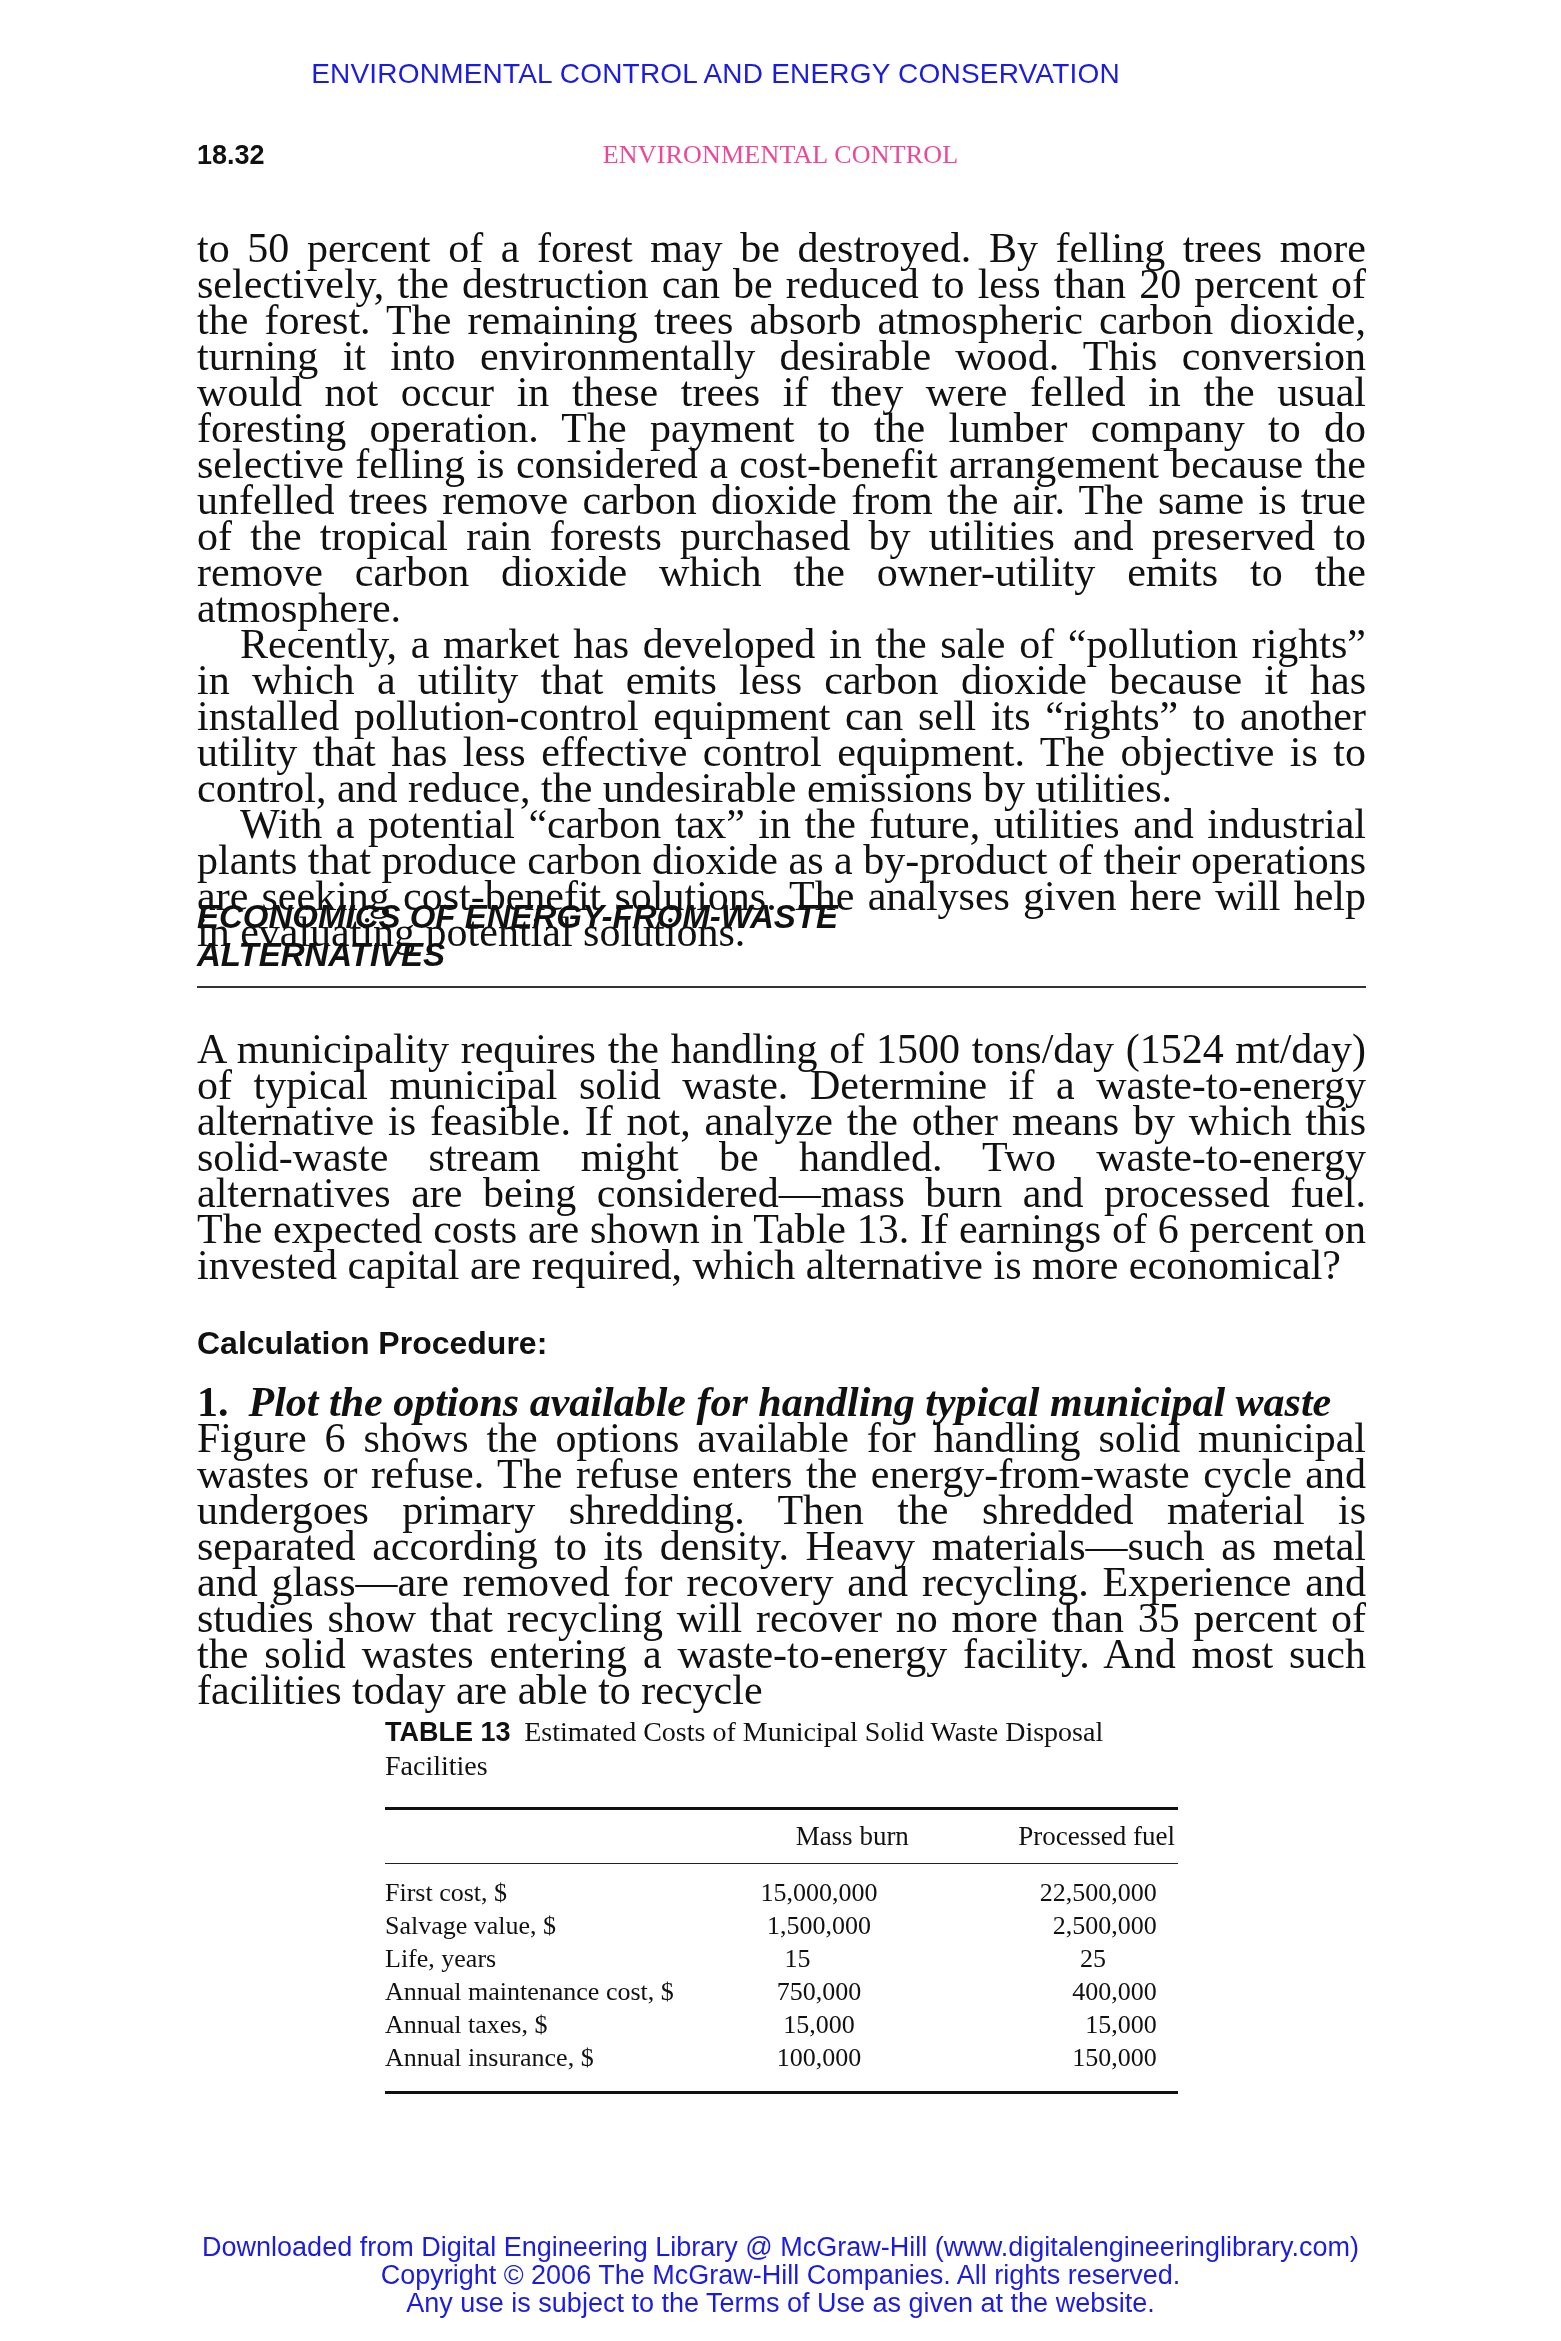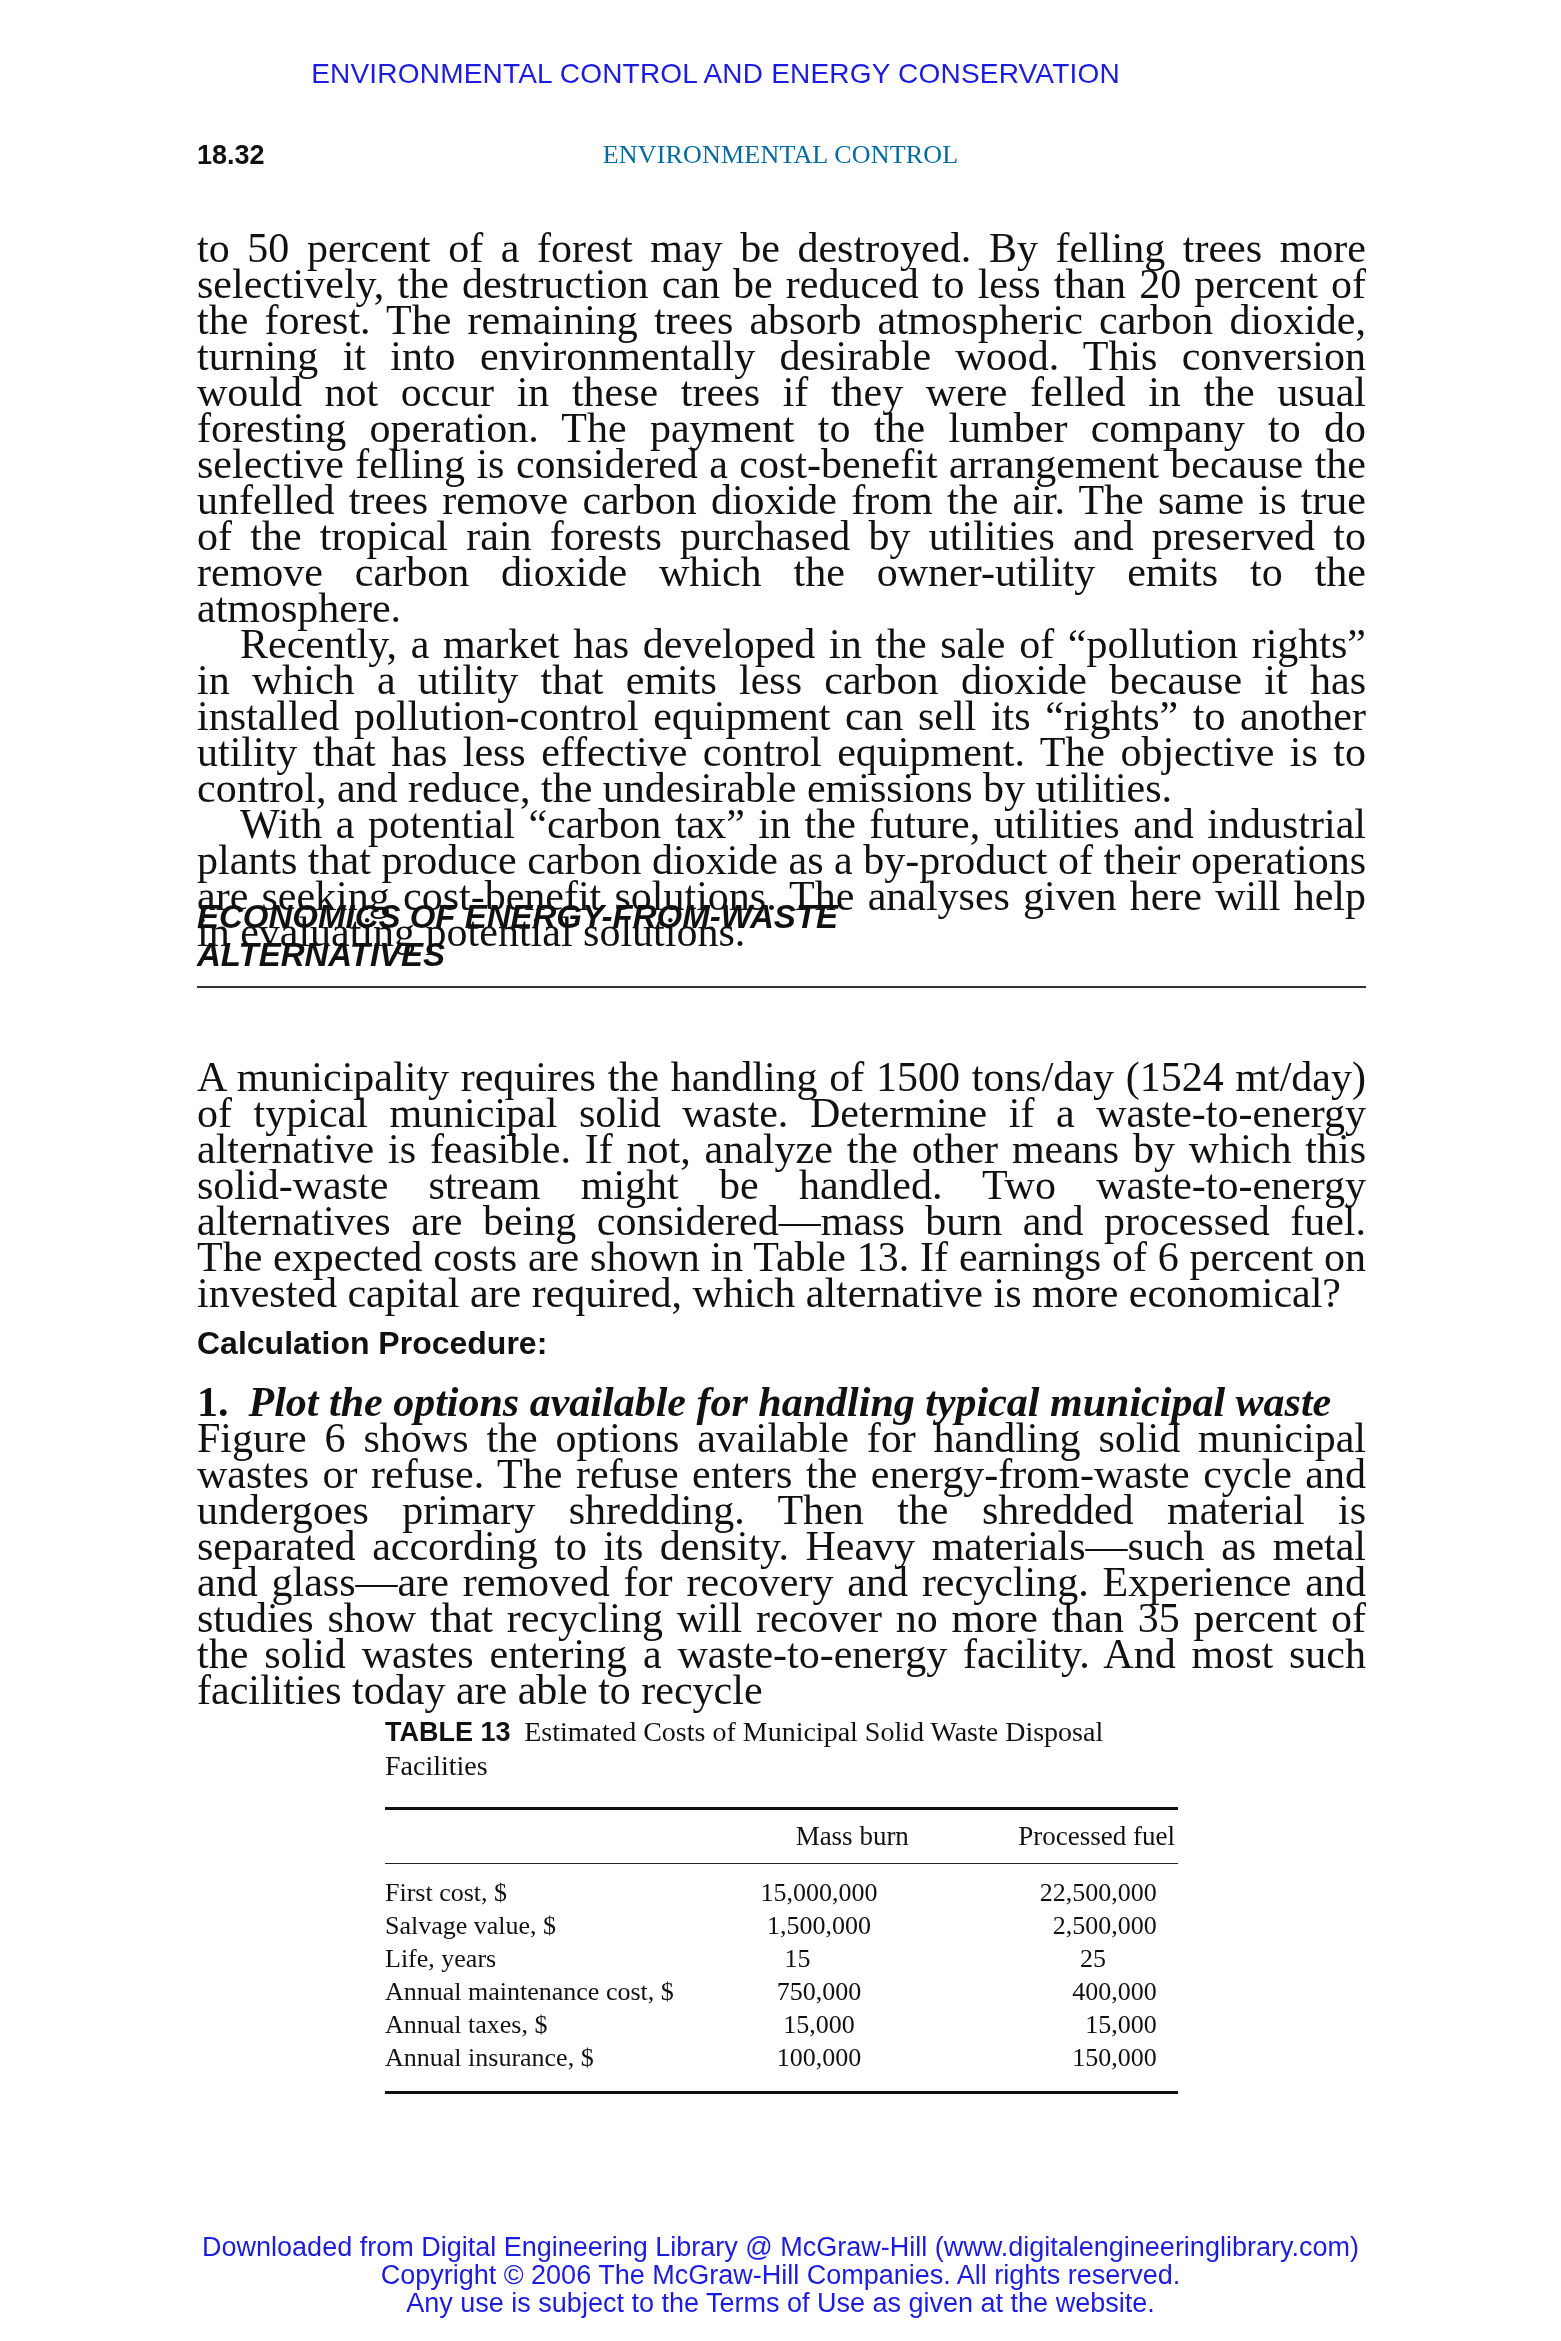--- a/index.html
+++ b/index.html
@@ -1,29 +1,29 @@
 <!DOCTYPE html>
 <html style="font-size:12.2px"><head>
 <meta charset="utf-8">
 <style>
   html, body { margin: 0; padding: 0; background: #ffffff; }
   body { width: 1561px; height: 2342px; position: relative; overflow: hidden; }
   .abs { position: absolute; }
   .blue { color: #1c1ce0; font-family: "Liberation Sans", sans-serif; }
   #top-banner { left: 0; width: 1431px; top: 58px; text-align: center; font-size: 28px; letter-spacing: 0.2px; }
   #page-num { left: 197px; top: 140px; font-family: "Liberation Sans", sans-serif; font-weight: bold; font-size: 27px; color: #111; }
-  #running-head { left: 0; width: 1561px; top: 140px; text-align: center; font-family: "Liberation Serif", serif; font-size: 26px; color: #0369a1; letter-spacing: 0.2px; }
+  #running-head { left: 0; width: 1561px; top: 140px; text-align: center; font-family: "Liberation Serif", serif; font-size: 26px; color: #ec4899; letter-spacing: 0.2px; }
   .body-text { font-family: "Liberation Serif", serif; font-size: 42px; line-height: 36px; color: #111; text-align: justify; }
   .col { left: 197px; width: 1169px; }
   .para p { margin: 0; }
   .para p.indent { text-indent: 43px; }
   #intro-block { top: 230px; }
   #section-heading { top: 898px; font-family: "Liberation Sans", sans-serif; font-weight: bold; font-style: italic; font-size: 33px; line-height: 38px; color: #111; }
   #section-rule { top: 986px; height: 1.5px; background: #333; }
-  #problem-block { top: 1059px; }
+  #problem-block { top: 1031px; }
   #calc-heading { top: 1325px; font-family: "Liberation Sans", sans-serif; font-weight: bold; font-size: 32px; color: #111; }
   #step1 { top: 1384px; }
   #step1 .step-title { font-style: italic; font-weight: bold; margin-top: 24px; }
   #step1 .step-num { font-weight: bold; margin-right: 20px; }
   #table13 { left: 385px; width: 793px; top: 1715px; font-family: "Liberation Serif", serif; color: #111; }
   #table13 .caption { font-size: 28px; line-height: 34px; }
   #table13 .caption .label { font-family: "Liberation Sans", sans-serif; font-weight: bold; font-size: 27px; margin-right: 13.7px; }
   #table13 .rule-thick { height: 3px; background: #111; margin-top: 24.4px; }
   #table13 .rule-thin { height: 1.5px; background: #222; }
   #table13 table { border-collapse: collapse; width: 100%; font-size: 26px; }

